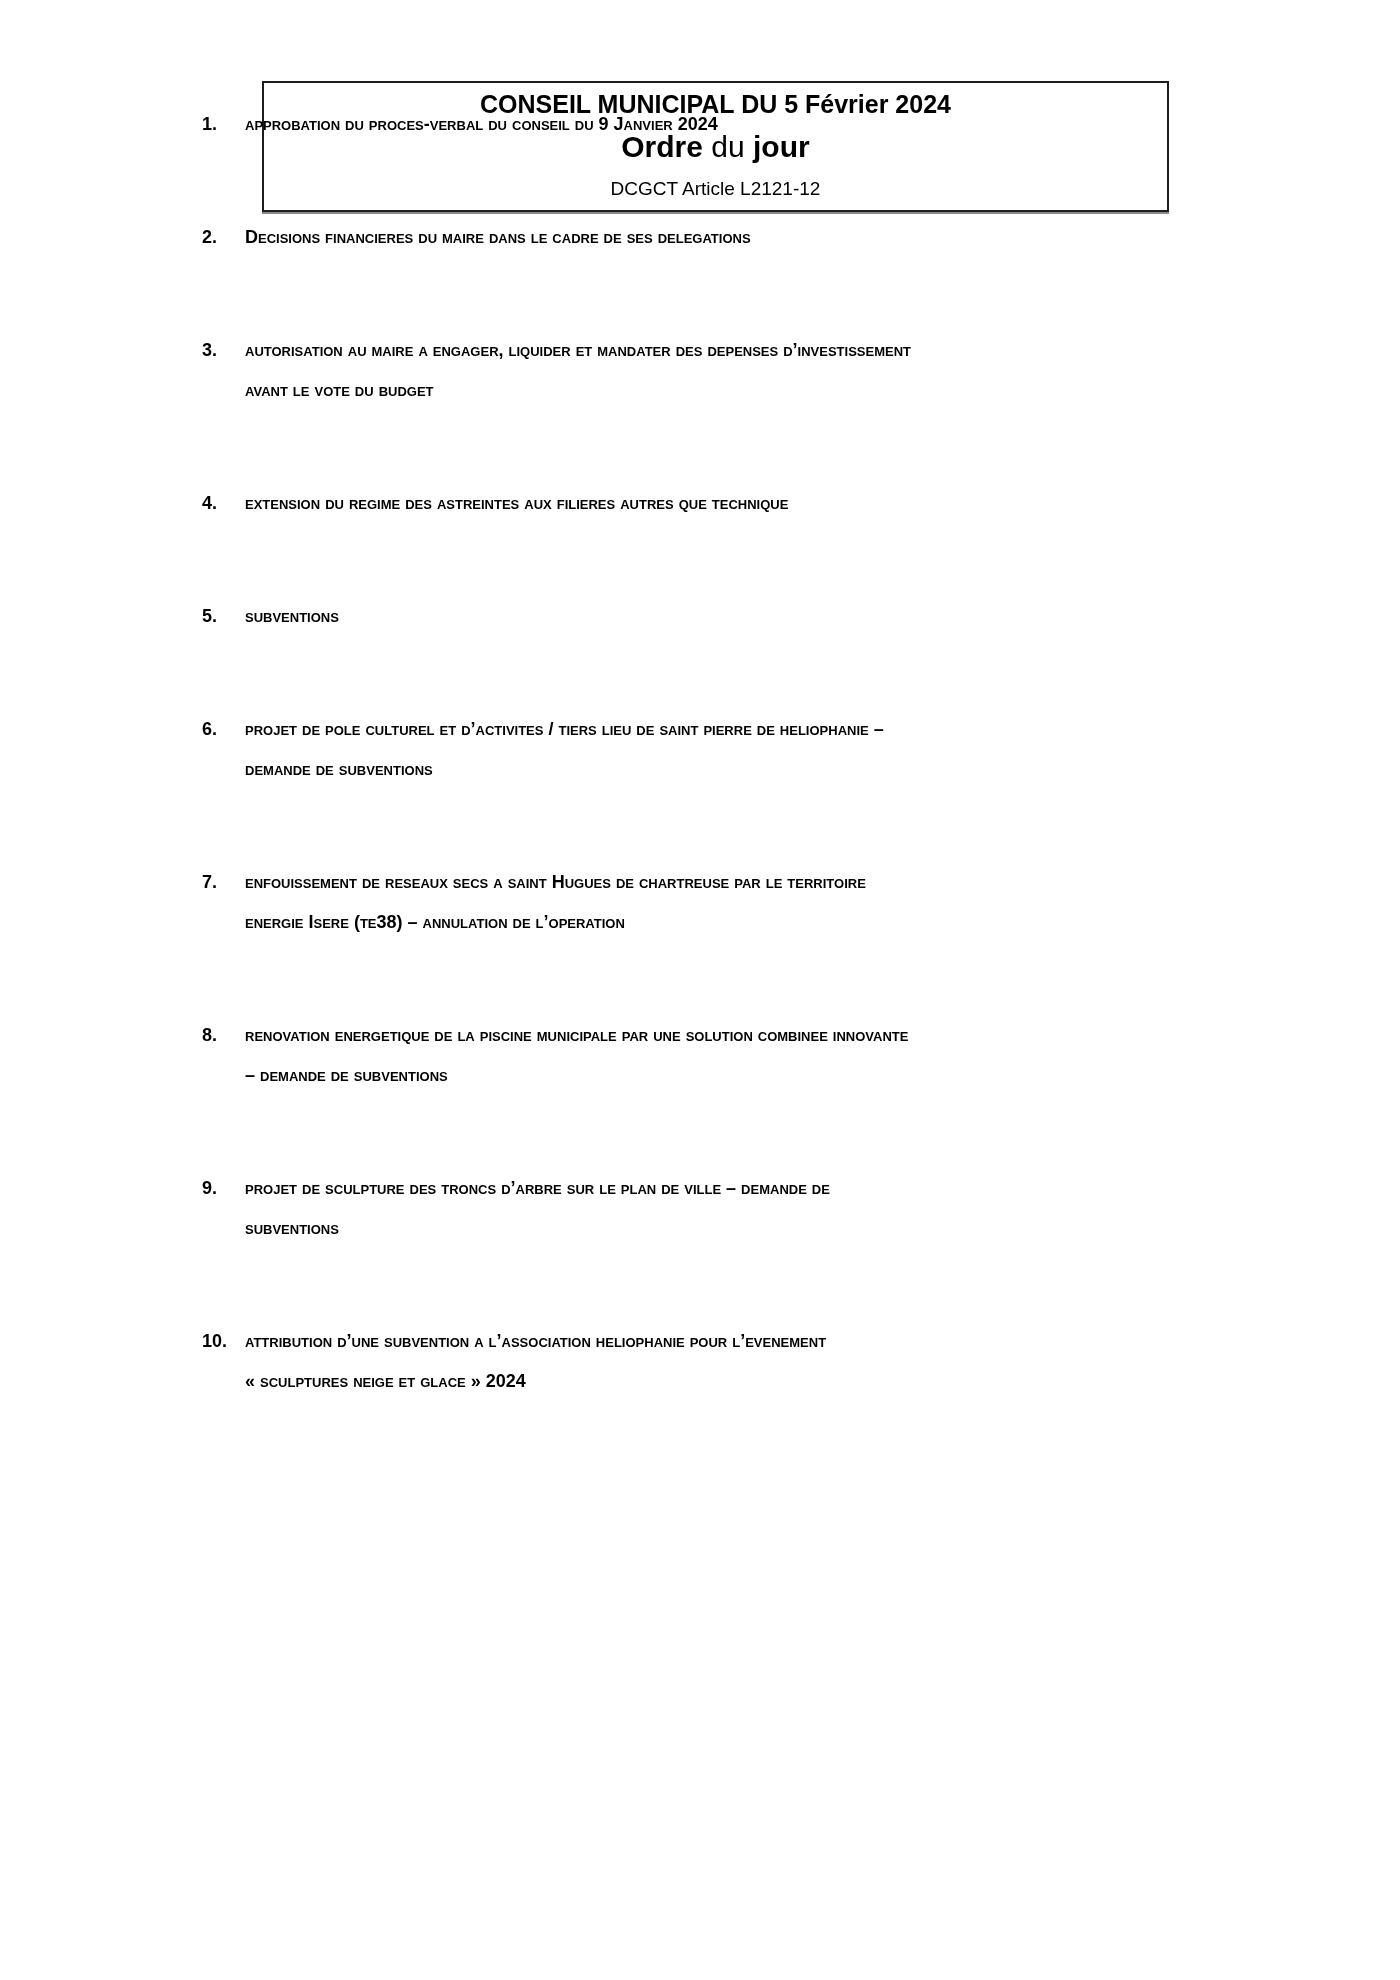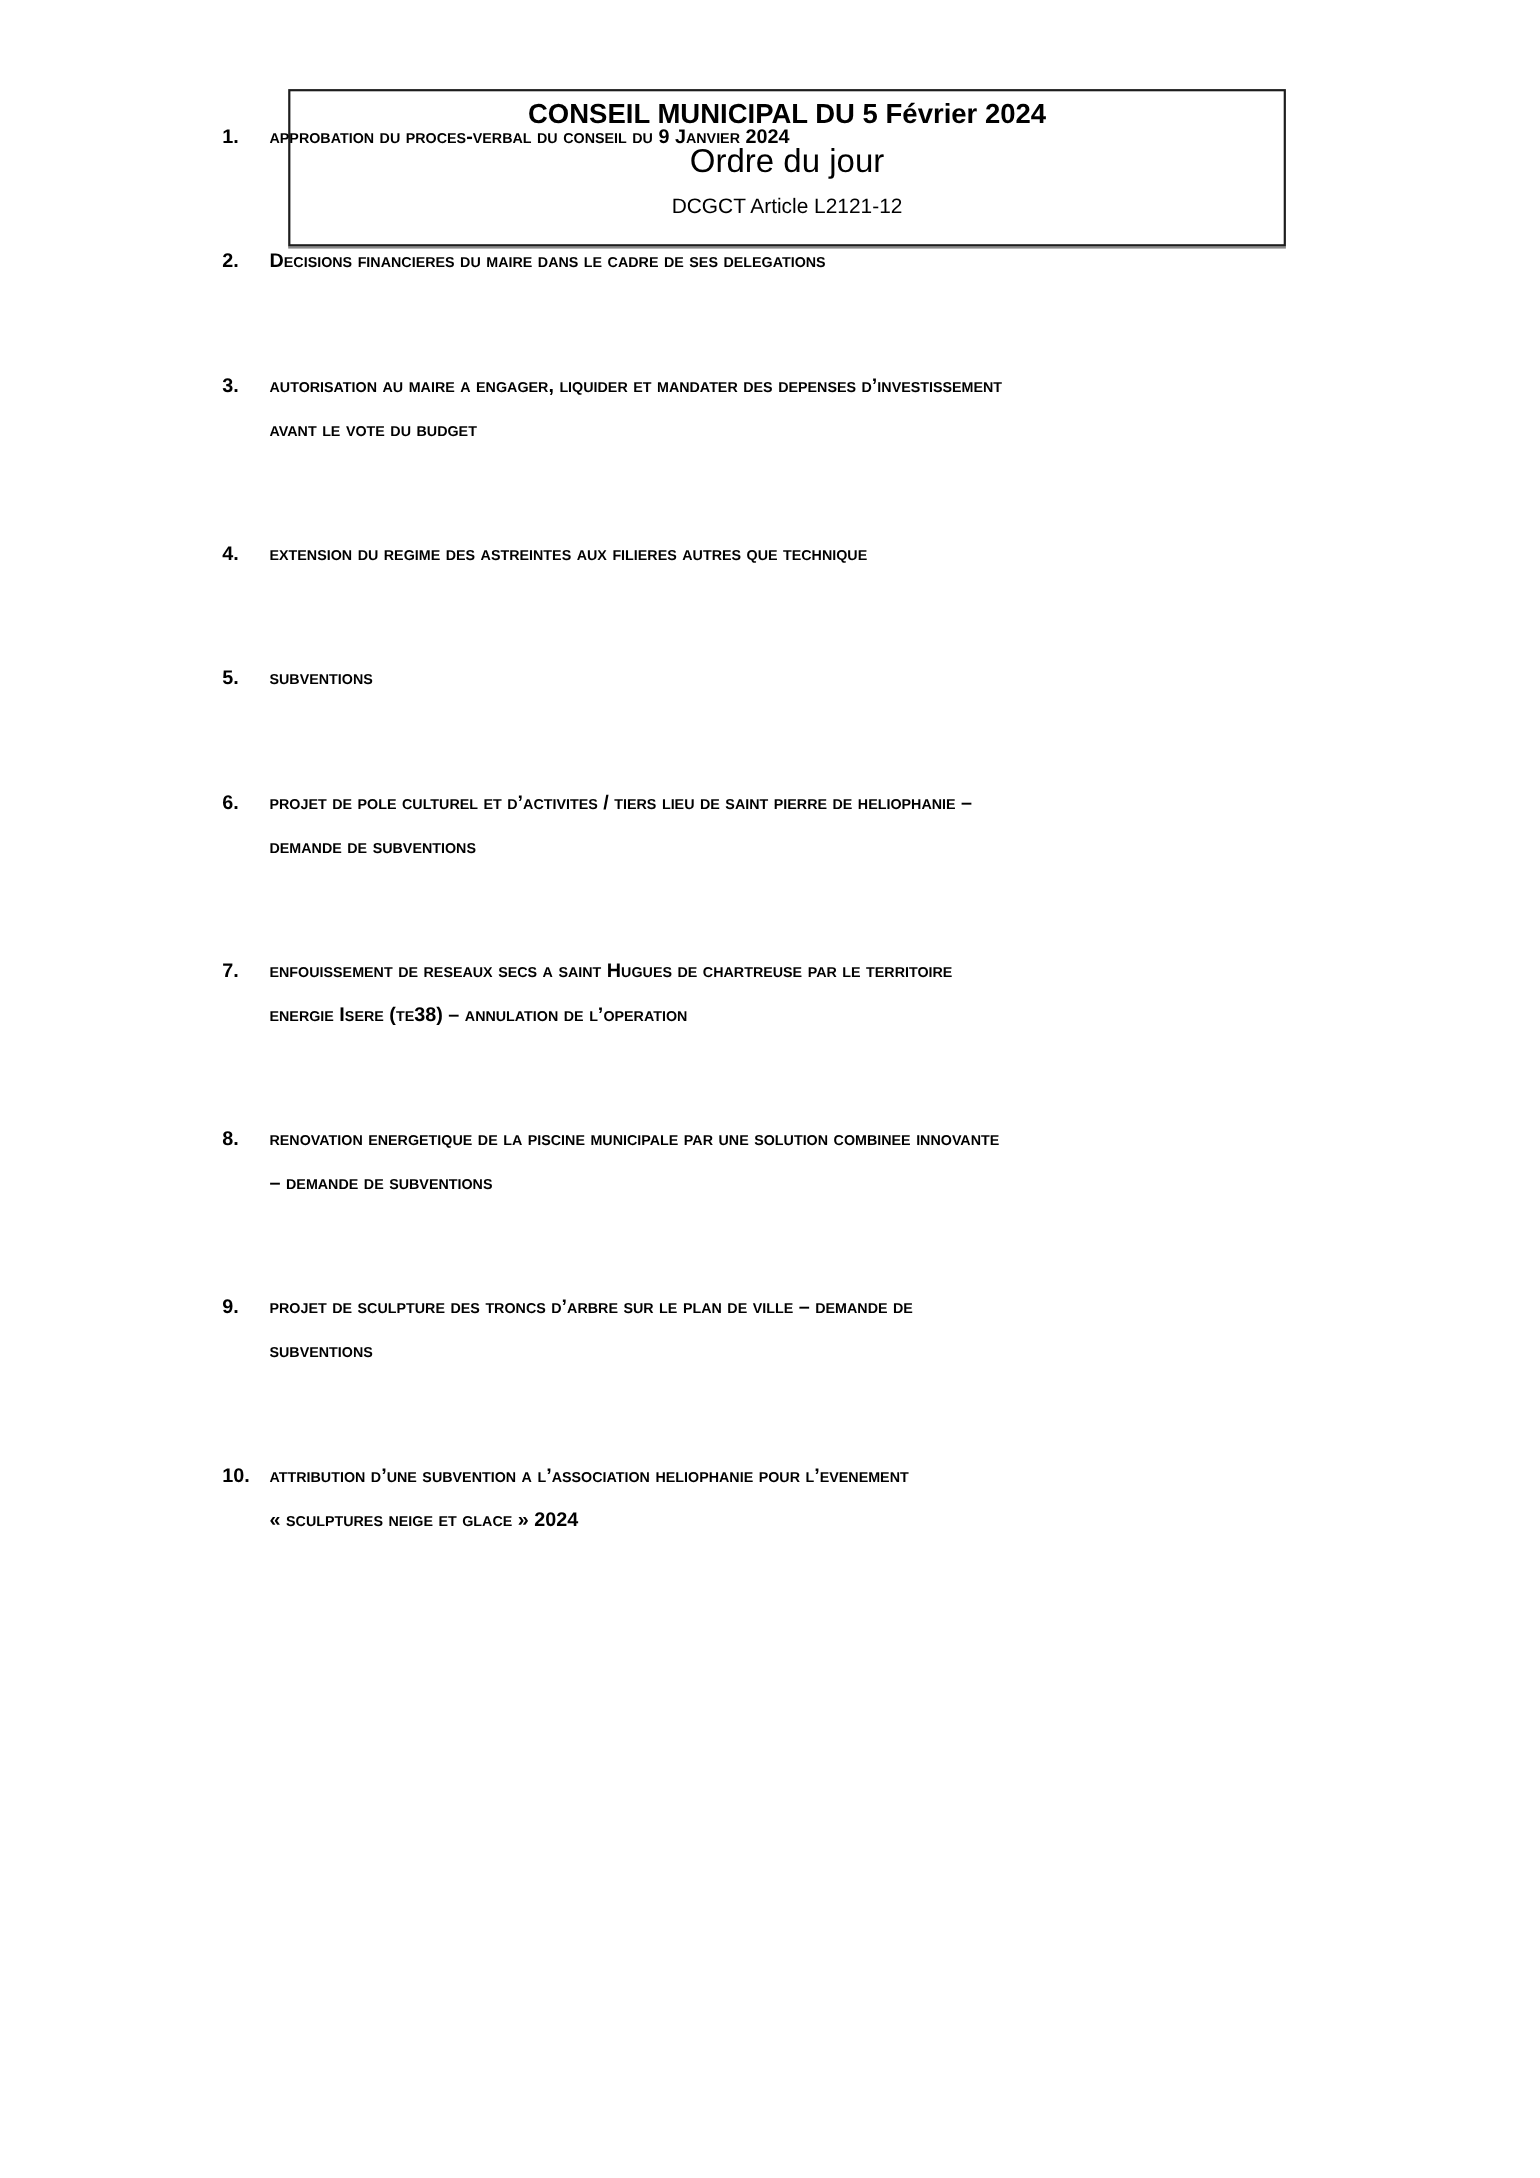--- a/index.html
+++ b/index.html
@@ -13,35 +13,35 @@
     overflow: hidden;
   }
   .header-box {
     position: absolute;
     left: 262px;
     top: 81px;
     width: 903px;   
     border: 2px solid #1d1d1d;
     box-shadow: 0 2px 0 #8a8a8a;
     text-align: center;
-    padding: 1px 0 20px 0;
+    padding: 1px 0 8px 0;
     background: #ffffff;
   }
   .h-line1, .h-line2 {
     font-size: 25px;
     font-weight: bold;
     line-height: 40px;
     white-space: nowrap;
   }
   .h-line3 {
     font-size: 30px;
     line-height: 46px;
     white-space: nowrap;
   }
-  .h-line3 .b { font-weight: normal; margin-top: 32px; }
+  .h-line3 .b { font-weight: bold; margin-top: 32px; }
   .h-line3 .r { font-weight: normal; }
   .h-line4 {
     font-size: 19px;
     font-weight: normal;
     line-height: 26px;
     margin-top: 6px;
     white-space: nowrap;
   }
   ol.agenda {
     list-style: none;

